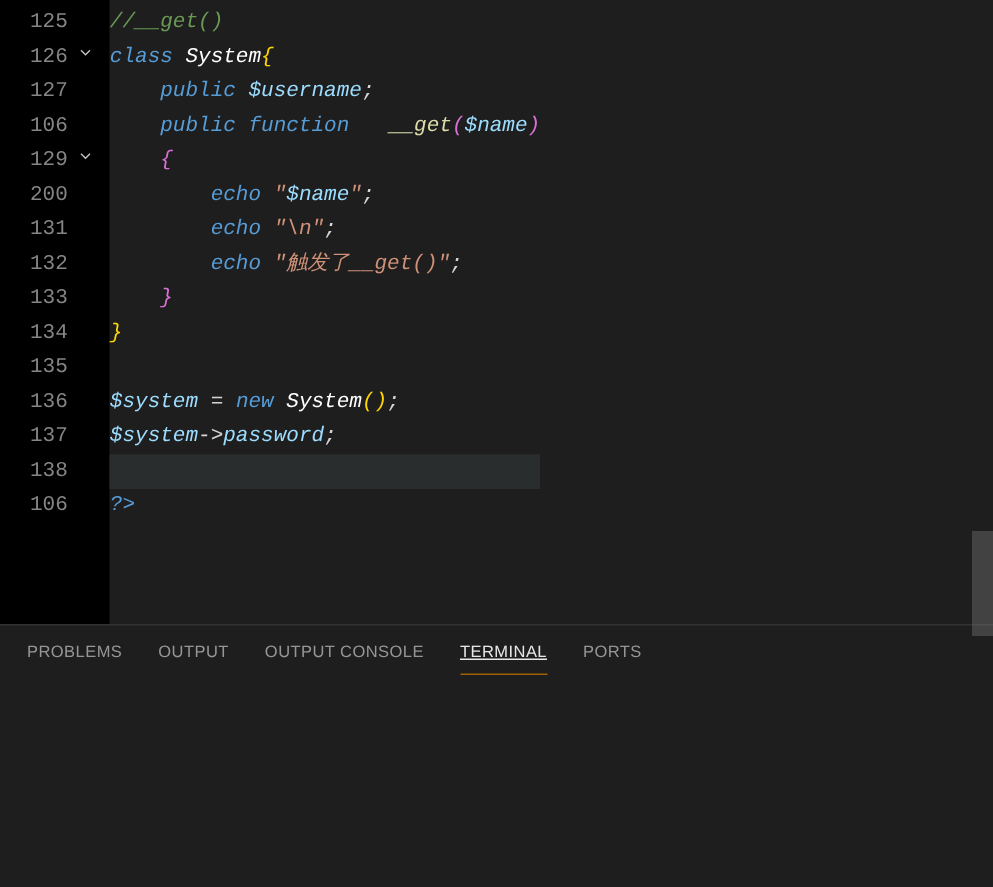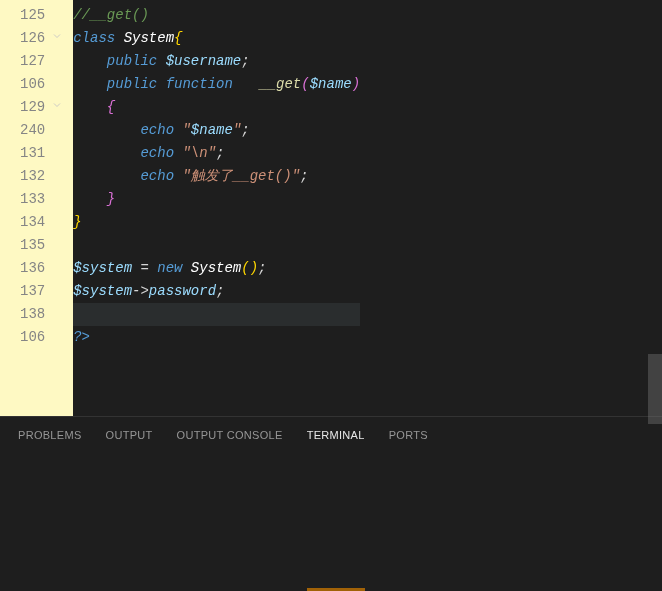--- a/index.html
+++ b/index.html
@@ -13,21 +13,21 @@
   overflow: hidden;
   display: flex;
   flex-direction: column;
 }
 .editor {
   flex: 1;
   display: flex;
   overflow: hidden;
 }
 .gutter {
-  background: #fef9c3;
+  background: #000000;
   color: #858585;
   text-align: right;
   padding: 4px 10px 4px 20px;
   user-select: none;
   line-height: 23px;
 }
 .gutter-line {
   display: flex;
   align-items: center;
   justify-content: flex-end;
@@ -55,38 +55,39 @@
 .c-punc { color: #d4d4d4; }
 .c-brace { color: #ffd700; }
 .c-brace2 { color: #da70d6; }
 .c-tag { color: #569cd6; }
 
 .panel {
   border-top: 1px solid #333;
   background: #1e1e1e;
   height: 175px;
   display: flex;
-  flex-direction: row;
+  flex-direction: column;
 }
 .tabs {
   display: flex;
   gap: 24px;
   padding: 8px 18px 0 18px;
   font-family: -apple-system, 'Segoe UI', sans-serif;
   font-size: 11px;
   color: #969696;
   letter-spacing: 0.3px;
 }
 .tab {
   padding: 4px 0 8px 0;
   cursor: pointer;
 }
 .tab.active {
   color: #e7e7e7;
-  border-bottom: 3px solid #a16207;
+  border-bottom: 1px solid #a16207;
+  text-decoration: underline;
 }
 .terminal {
   padding: 14px 18px;
   font-family: Consolas, 'Courier New', monospace;
   font-size: 14px;
   color: #cccccc;
   line-height: 20px;
   white-space: pre;
 }
 .term-prompt { color: #cccccc; }
@@ -130,21 +131,21 @@
         <span>106</span>
         <span class="fold-icon"></span>
       </div>
       <div class="gutter-line">
         <span>129</span>
         <span class="fold-icon"><svg width="12" height="12" viewBox="0 0 16 16">
             <path d="M4 6l4 4 4-4" stroke="#c5c5c5" stroke-width="1.2" fill="none"></path>
           </svg></span>
       </div>
       <div class="gutter-line">
-        <span>240</span>
+        <span>200</span>
         <span class="fold-icon"></span>
       </div>
       <div class="gutter-line">
         <span>131</span>
         <span class="fold-icon"></span>
       </div>
       <div class="gutter-line">
         <span>132</span>
         <span class="fold-icon"></span>
       </div>

